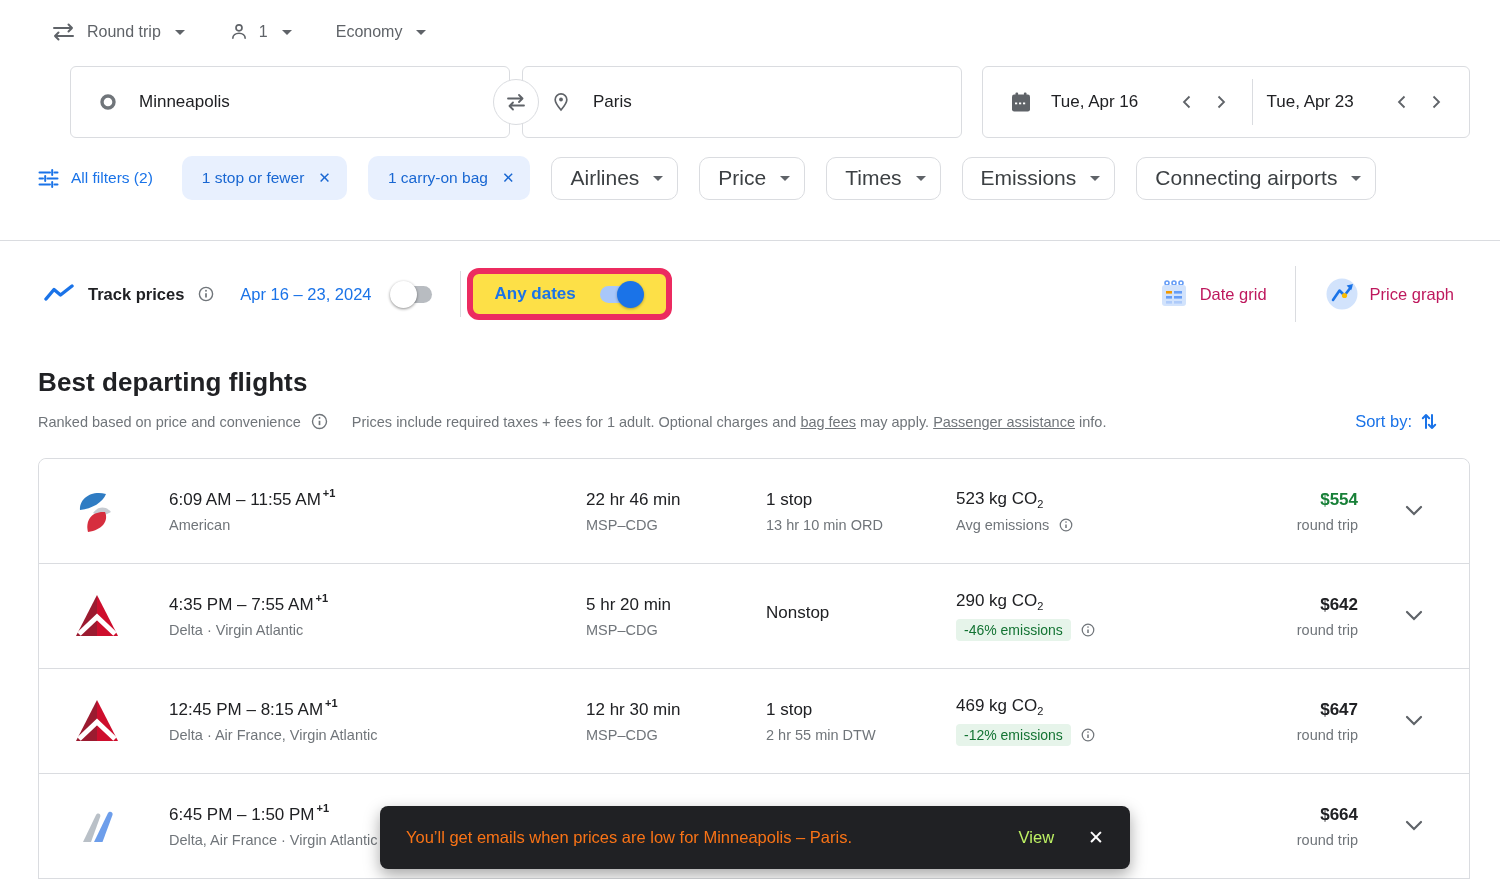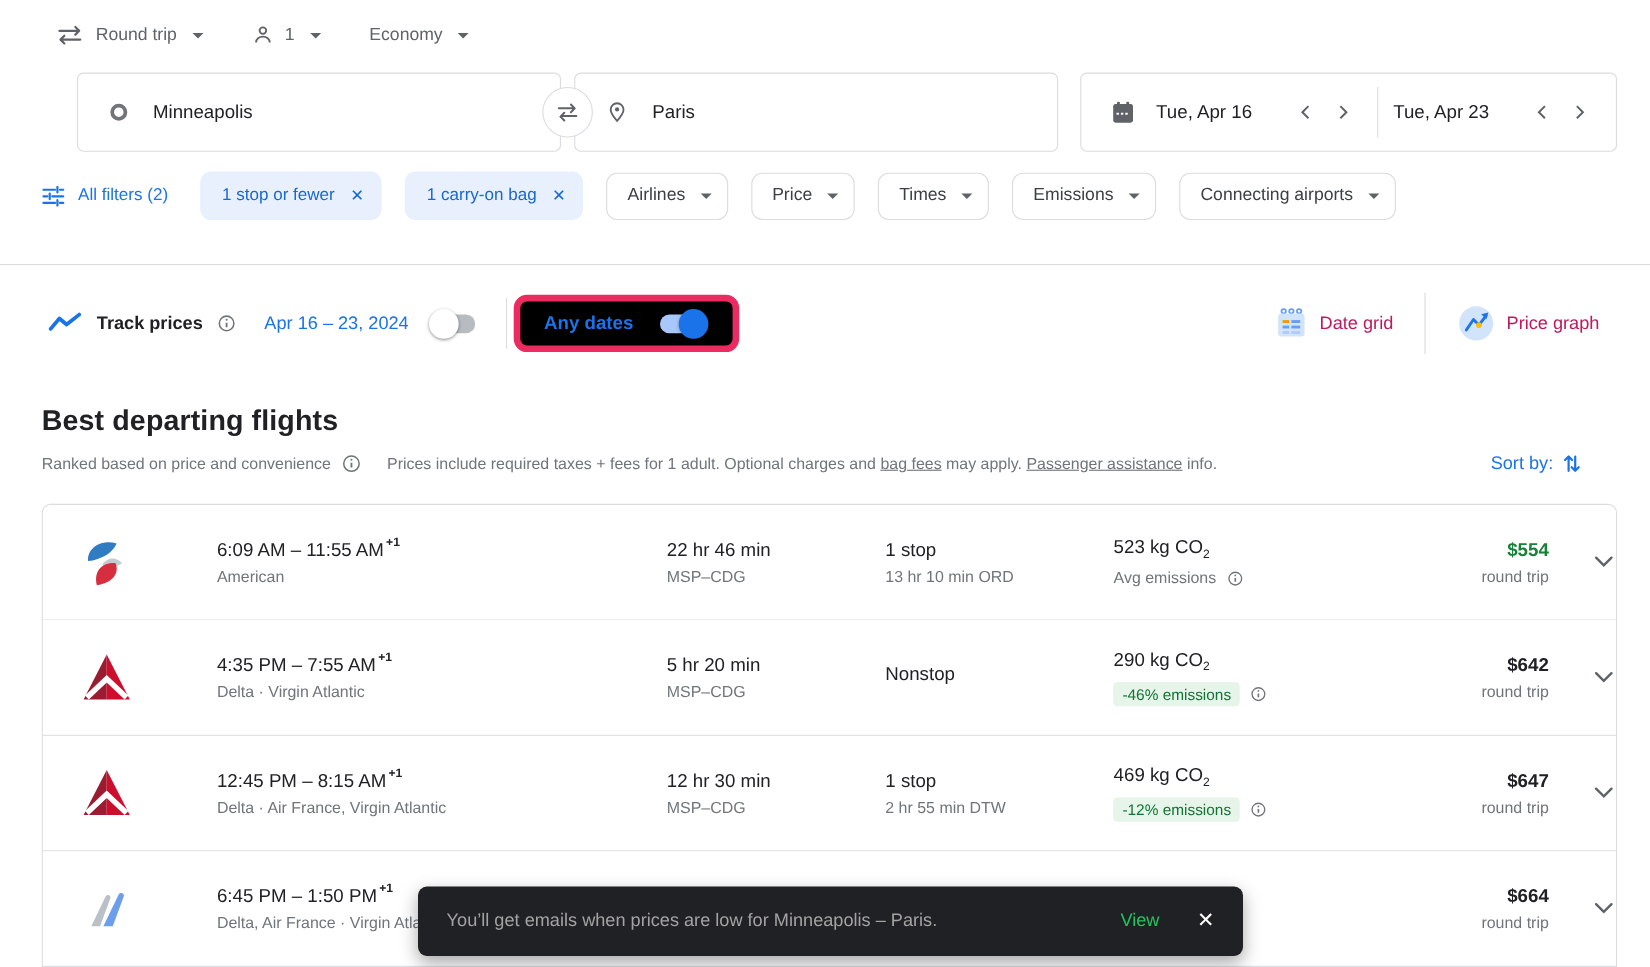--- a/index.html
+++ b/index.html
@@ -24,75 +24,75 @@
   .date-half { flex:1; display:flex; align-items:center; }
   .date-text { font-size:17px; color:#202124; flex:1; }
   .stepper { width:34px; height:34px; display:flex; align-items:center; justify-content:center; cursor:pointer; }
   .date-div { width:1px; height:46px; background:#dadce0; margin:0 14px; }
 
   
   .filter-row { display:flex; align-items:center; gap:21px; margin-top:18px; height:44px; }
   .all-filters { display:flex; align-items:center; gap:12px; color:#1a73e8; font-size:15.5px; font-weight:500; margin-right:8px; cursor:pointer; }
   .chip-active { display:flex; align-items:center; gap:14px; background:#e8f0fe; color:#1967d2; font-size:15.5px; font-weight:500; border-radius:10px; height:44px; padding:0 16px 0 20px; cursor:pointer; }
   .chip-x { font-size:15px; color:#1967d2; cursor:pointer; }
-  .chip-dd { display:flex; align-items:center; gap:10px; border:1px solid #dadce0; border-radius:10px; height:43px; padding:0 14px 0 18px; color:#3c4043; font-size:16px; cursor:pointer; background:#fff; }
+  .chip-dd { display:flex; align-items:center; gap:10px; border:1px solid #dadce0; border-radius:10px; height:43px; padding:0 14px 0 18px; color:#3c4043; font-size:21px; cursor:pointer; background:#fff; }
   .chip-dd .caret { border-top-color:#5f6368; }
 
   .hr-full { height:1px; background:#dadce0; margin:40px -30px 0 -38px; }
 
   
   .track-row { display:flex; align-items:center; margin-top:20px; height:66px; }
   .track-left { display:flex; align-items:center; gap:14px; padding-left:6px; }
   .track-label { font-size:16.5px; font-weight:700; color:#202124; }
   .track-range { font-size:16.5px; font-weight:500; color:#1a73e8; margin-left:12px; }
   .toggle { display:inline-block; position:relative; width:40px; height:17px; border-radius:9px; margin:0 6px; cursor:pointer; }
   .toggle.off { background:#b8bcc1; }
   .toggle .knob { position:absolute; top:-5px; left:-2px; width:27px; height:27px; border-radius:50%; background:#fff; box-shadow:0 1px 3px rgba(0,0,0,.45); }
   .toggle.on { background:#a8c7fa; }
   .toggle.on .knob { left:auto; right:-4px; background:#1a73e8; box-shadow:0 1px 3px rgba(0,0,0,.3); }
   .vline { width:1px; height:46px; background:#dadce0; margin:0 4px 0 22px; }
-  .annotation-box { display:inline-flex; align-items:center; gap:18px; border:6px solid #ec2b60; border-radius:12px; padding:10px 20px 10px 22px; margin-left:2px; background:#000000; }
+  .annotation-box { display:inline-flex; align-items:center; gap:18px; border:6px solid #ec2b60; border-radius:12px; padding:10px 20px 10px 22px; margin-left:2px; background:#fde047; }
   .anydates-label { font-size:17px; font-weight:700; color:#1a73e8; }
   .track-right { margin-left:auto; display:flex; align-items:center; gap:22px; padding-right:16px; }
   .view-btn { display:flex; align-items:center; gap:10px; color:#be185d; font-size:16.5px; font-weight:500; cursor:pointer; }
   .vline2 { width:1px; height:56px; background:#dadce0; margin:0 6px; }
 
   
   .results-title { font-size:26px; font-weight:700; color:#202124; margin-top:40px; letter-spacing:0.1px; }
   .subnote-row { display:flex; align-items:center; margin-top:13px; font-size:14.5px; color:#70757a; }
   .subnote-row .seg { display:flex; align-items:center; gap:10px; }
   .gap28 { width:24px; }
   .ulink { text-decoration:underline; cursor:pointer; }
   .sortby { margin-left:auto; display:flex; align-items:center; gap:8px; color:#1a73e8; font-size:16.5px; font-weight:500; padding-right:32px; cursor:pointer; }
 
   
   .flight-list { margin-top:26px; border:1px solid #dadce0; border-radius:8px 8px 0 0; width:1432px; }
-  .flight-row { display:flex; align-items:center; height:105px; border-bottom:1px solid #dadce0; cursor:pointer; background:#fff;gap:39px; }
+  .flight-row { display:flex; align-items:center; height:105px; border-bottom:1px solid #dadce0; cursor:pointer; background:#fff; }
   .flight-row:first-child { border-radius:8px 8px 0 0; }
   .cell-logo { padding-left:34px; width:130px; display:flex; align-items:center; }
   .col { display:flex; flex-direction:column; justify-content:center; gap:7px; }
   .col .main { font-size:17px; color:#202124; font-weight:500; }
   .col .sub { font-size:14.5px; color:#70757a; }
   .c-times { width:417px; }
   .c-dur { width:180px; }
   .c-stops { width:190px; }
   .c-emis { width:250px; }
   .c-price { width:152px; align-items:flex-end; text-align:right; }
   .c-price .main { font-weight:700; }
   .price-green { color:#188038 !important; }
   .c-expand { flex:1; display:flex; align-items:center; justify-content:center; }
   sup.plus { font-size:11px; font-weight:700; vertical-align:top; position:relative; top:-3px; margin-left:2px; }
   sub.co2s { font-size:11px; }
   .emis-line { display:flex; align-items:center; gap:10px; }
   .badge { background:#e6f4ea; color:#137333; font-size:14px; font-weight:500; border-radius:4px; padding:3px 8px; }
 
   
   .toast { position:absolute; left:380px; top:806px; width:750px; height:63px; background:#202124; border-radius:8px; display:flex; align-items:center; padding:0 26px; box-shadow:0 6px 16px rgba(0,0,0,.35); z-index:10; }
-  .toast-msg { color:#a3a3a3; font-size:16.5px; flex:1; }
-  .toast-view { color:#22c55e; font-size:16.5px; font-weight:500; margin-right:34px; cursor:pointer; }
+  .toast-msg { color:#f97316; font-size:16.5px; flex:1; }
+  .toast-view { color:#bef264; font-size:16.5px; font-weight:500; margin-right:34px; cursor:pointer; }
   .toast-x { color:#fff; font-size:19px; cursor:pointer; }
 
   svg { display:block; }
 </style>
 </head>
 <body>
 
 <div class="page">
 
   <div class="topbar">

